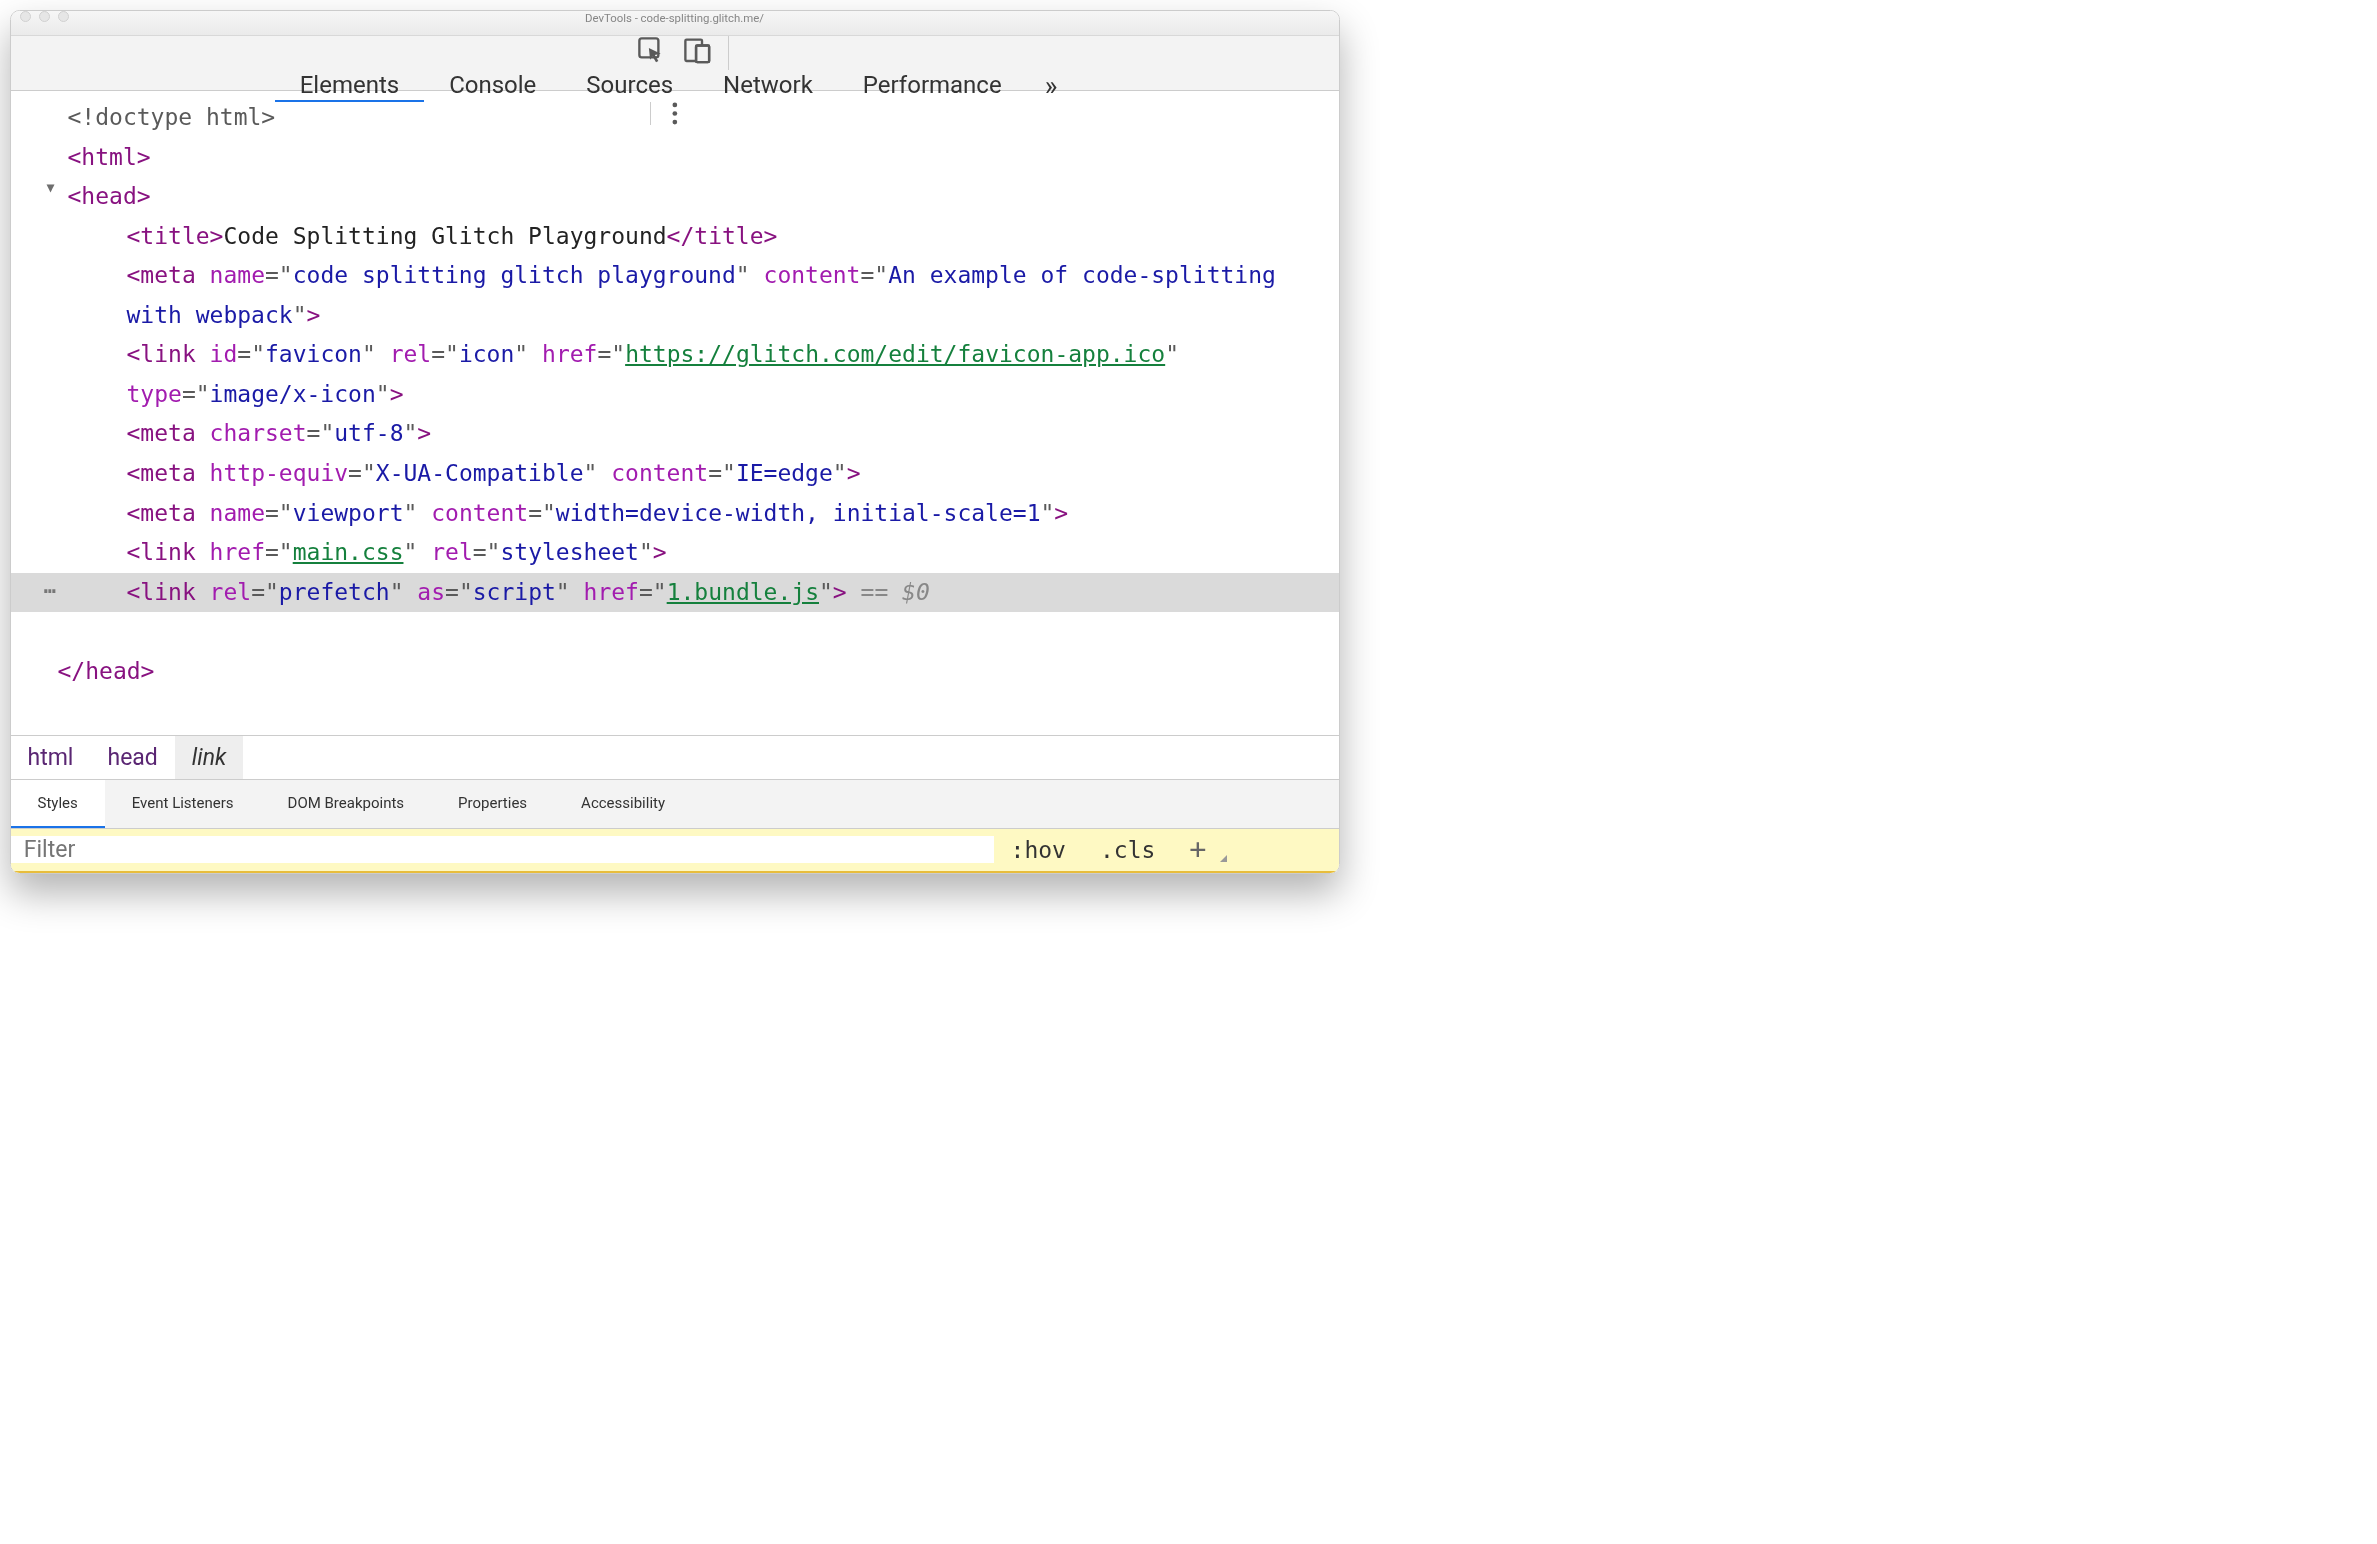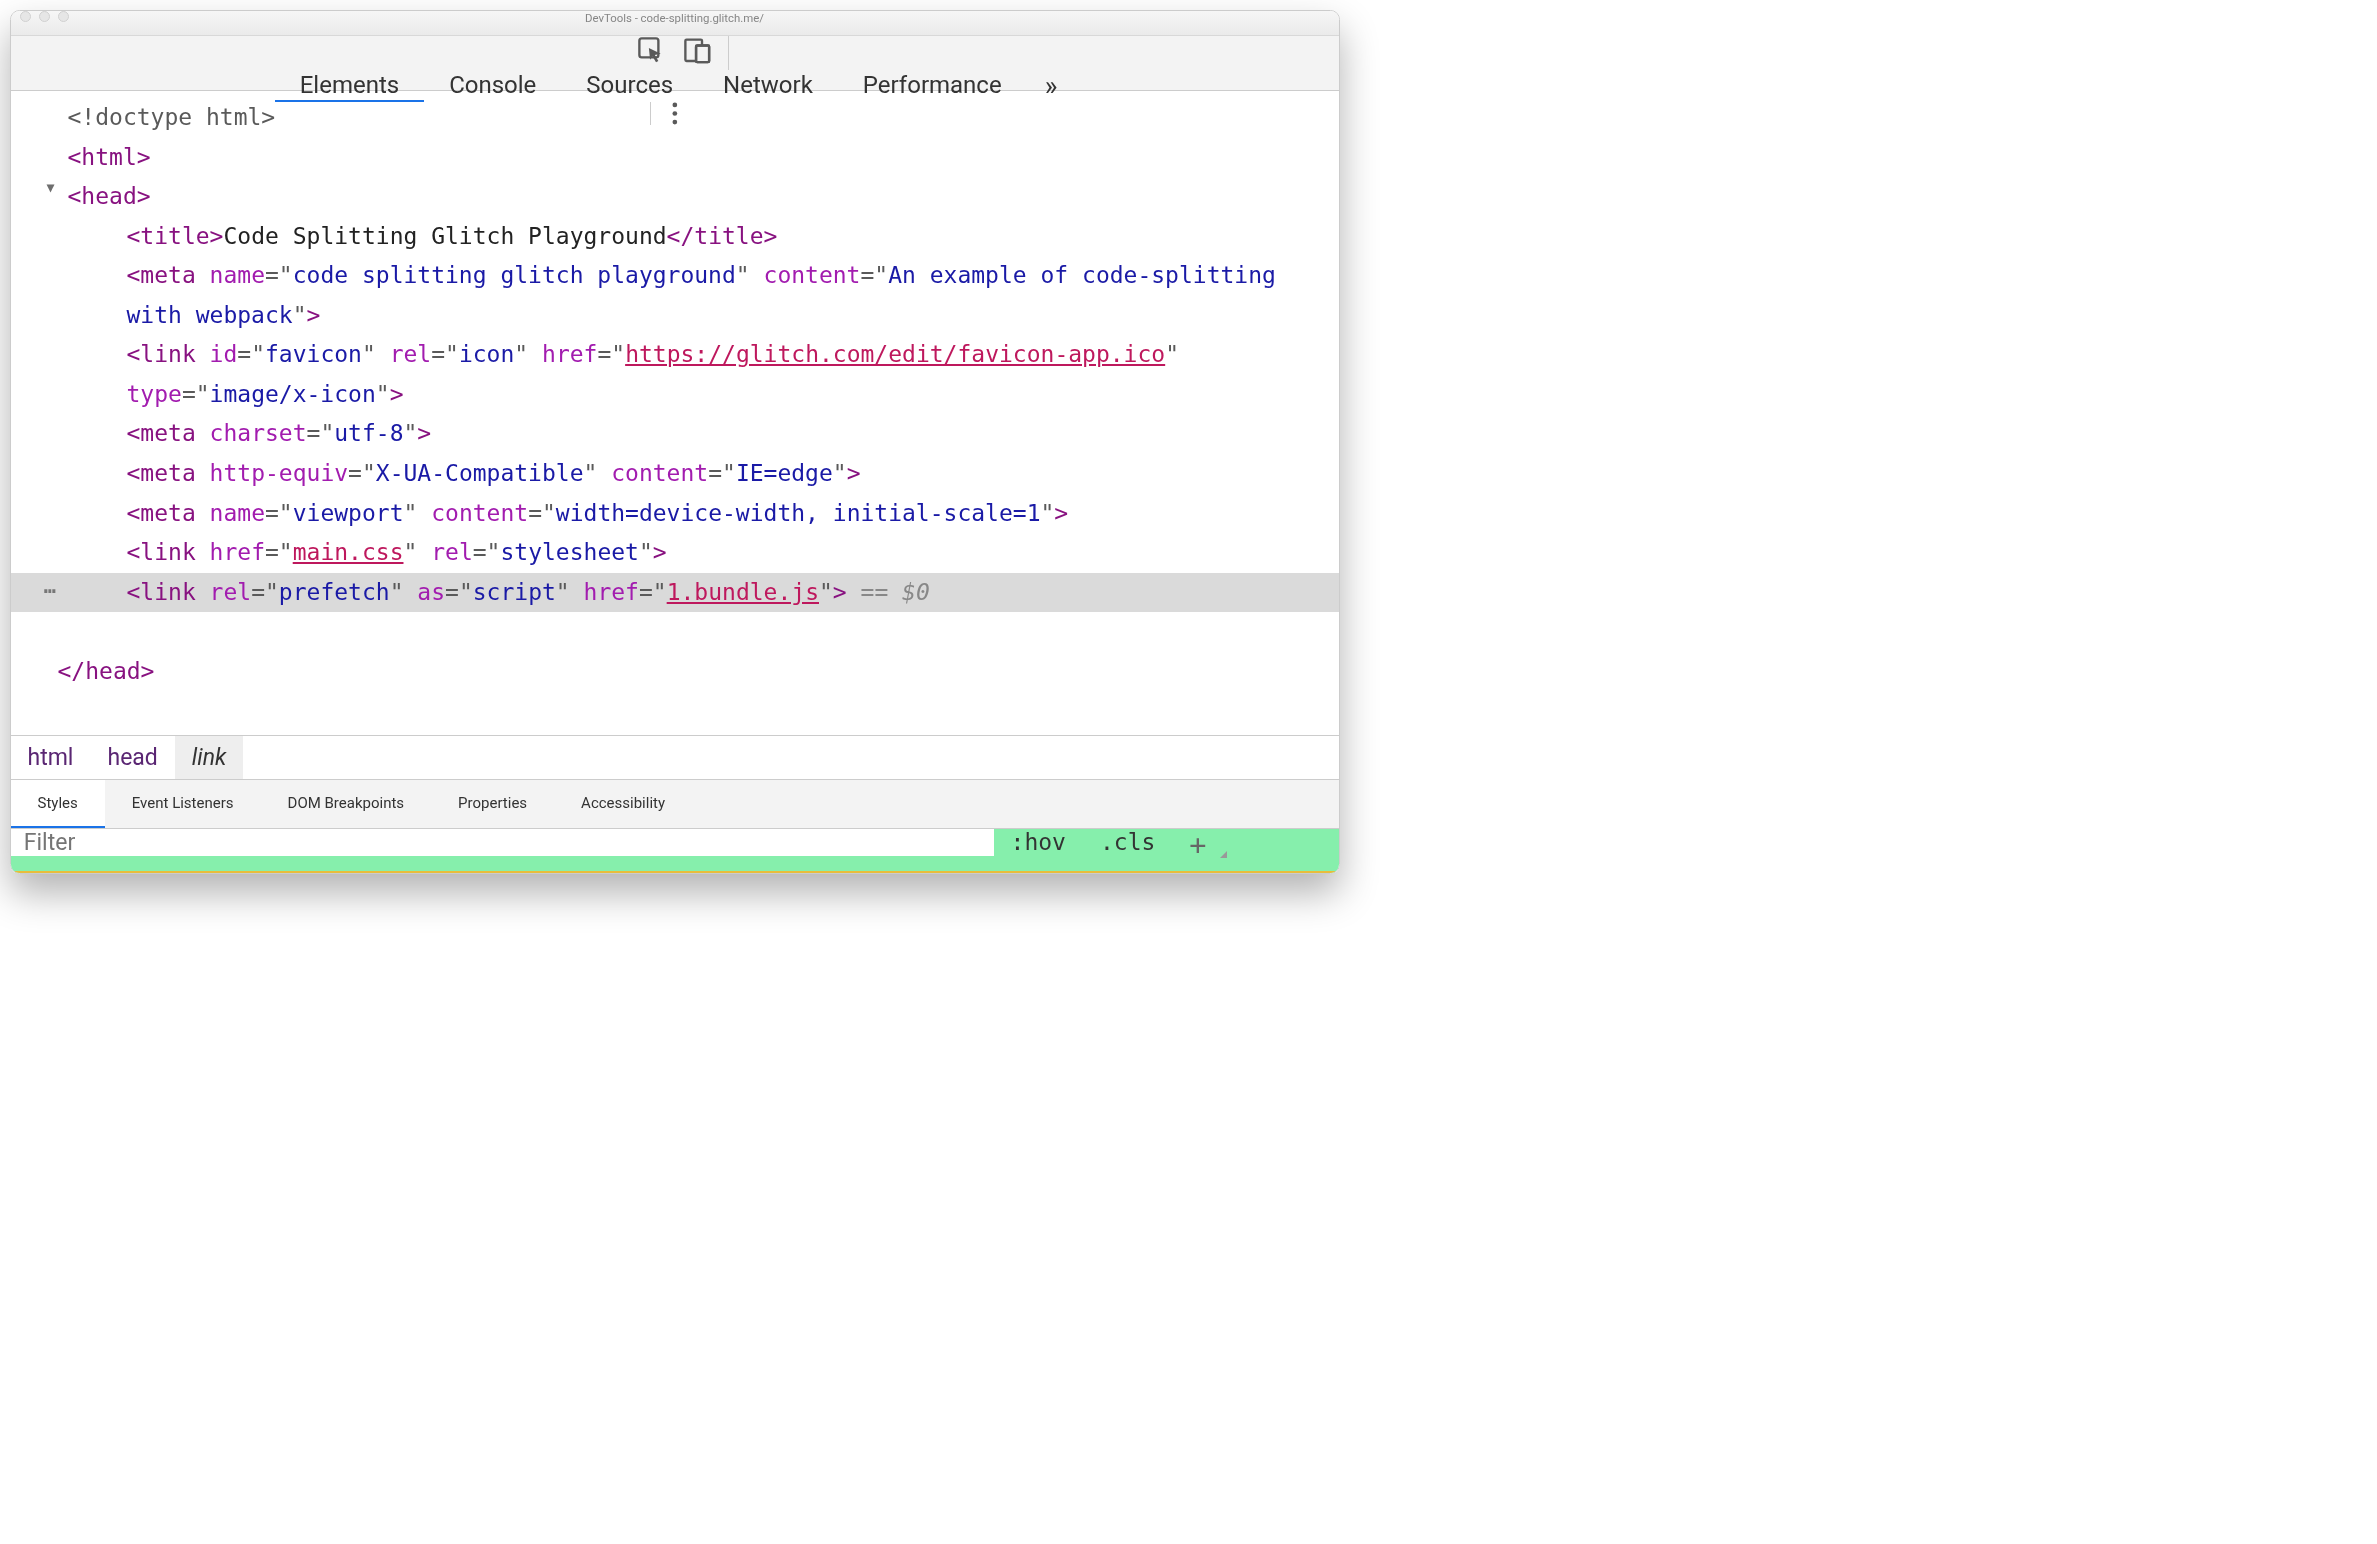--- a/index.html
+++ b/index.html
@@ -88,21 +88,21 @@
   .line.i2 { padding-left: 47px; margin-top: 40px; }
   .line.i3 { padding-left: 116px; }
   .line.hl { background:#dadada; position:relative;}
   .line.hl::before {
     content:"⋯"; position:absolute; left:33px; top:0; color:#777; font-weight:bold; font-size:21px;
   }
   .tri { position:absolute; left:36px; color:#6e6e6e; font-size:13.3px; }
   .tag { color:#881280; }
   .attr { color:#a21caf; }
   .val { color:#1a1aa6; }
-  .link { color:#be185d; text-decoration: underline; }
+  .link { color:#15803d; text-decoration: underline; }
   .dim { color:#5a5a5a; }
   .sel { color:#888; font-style: italic; }
   
   .crumbs {
     height: 44px;
     display:flex; align-items:stretch;
     font-size: 23px;
     border-bottom:1px solid #ccc;
     background:#fff;
   }
@@ -115,23 +115,23 @@
     font-size: 15px;
     background:#f3f3f3;
     border-bottom:1px solid #ccc;
     color:#333;
   }
   .subtabs .st { padding: 0 27px; height:100%; display:flex; align-items:center; border-bottom:2.9px solid transparent;}
   .subtabs .st.active { border-bottom:2.9px solid #1a73e8; background:#fff;}
   
   .filterbar {
     height: 44px;
-    display:flex; align-items:flex-start;
+    display:flex; align-items:center;
     font-size:23px;
-    background:#86efac;
+    background:#fef9c3;
     border-bottom:2.9px solid #e8bd3c;
   }
   .filterbar input {
     flex:1; border:none; outline:none; padding:0 13.3px;
     font-size:23px; font-family:inherit; color:#999;
   }
   .filterbar .btn { padding:0 17px; display:flex; align-items:center; color:#333; font-family: Menlo, monospace;}
   .filterbar .plus { font-size:28.5px; color:#666; position:relative;}
   .filterbar .plus::after{content:""; position:absolute; right:-3.8px; bottom:3.8px; width:0;height:0;border-left:7.6px solid transparent; border-bottom:7.6px solid #999;}
   .filterbar .divider{width:1px;background:#ccc;}

